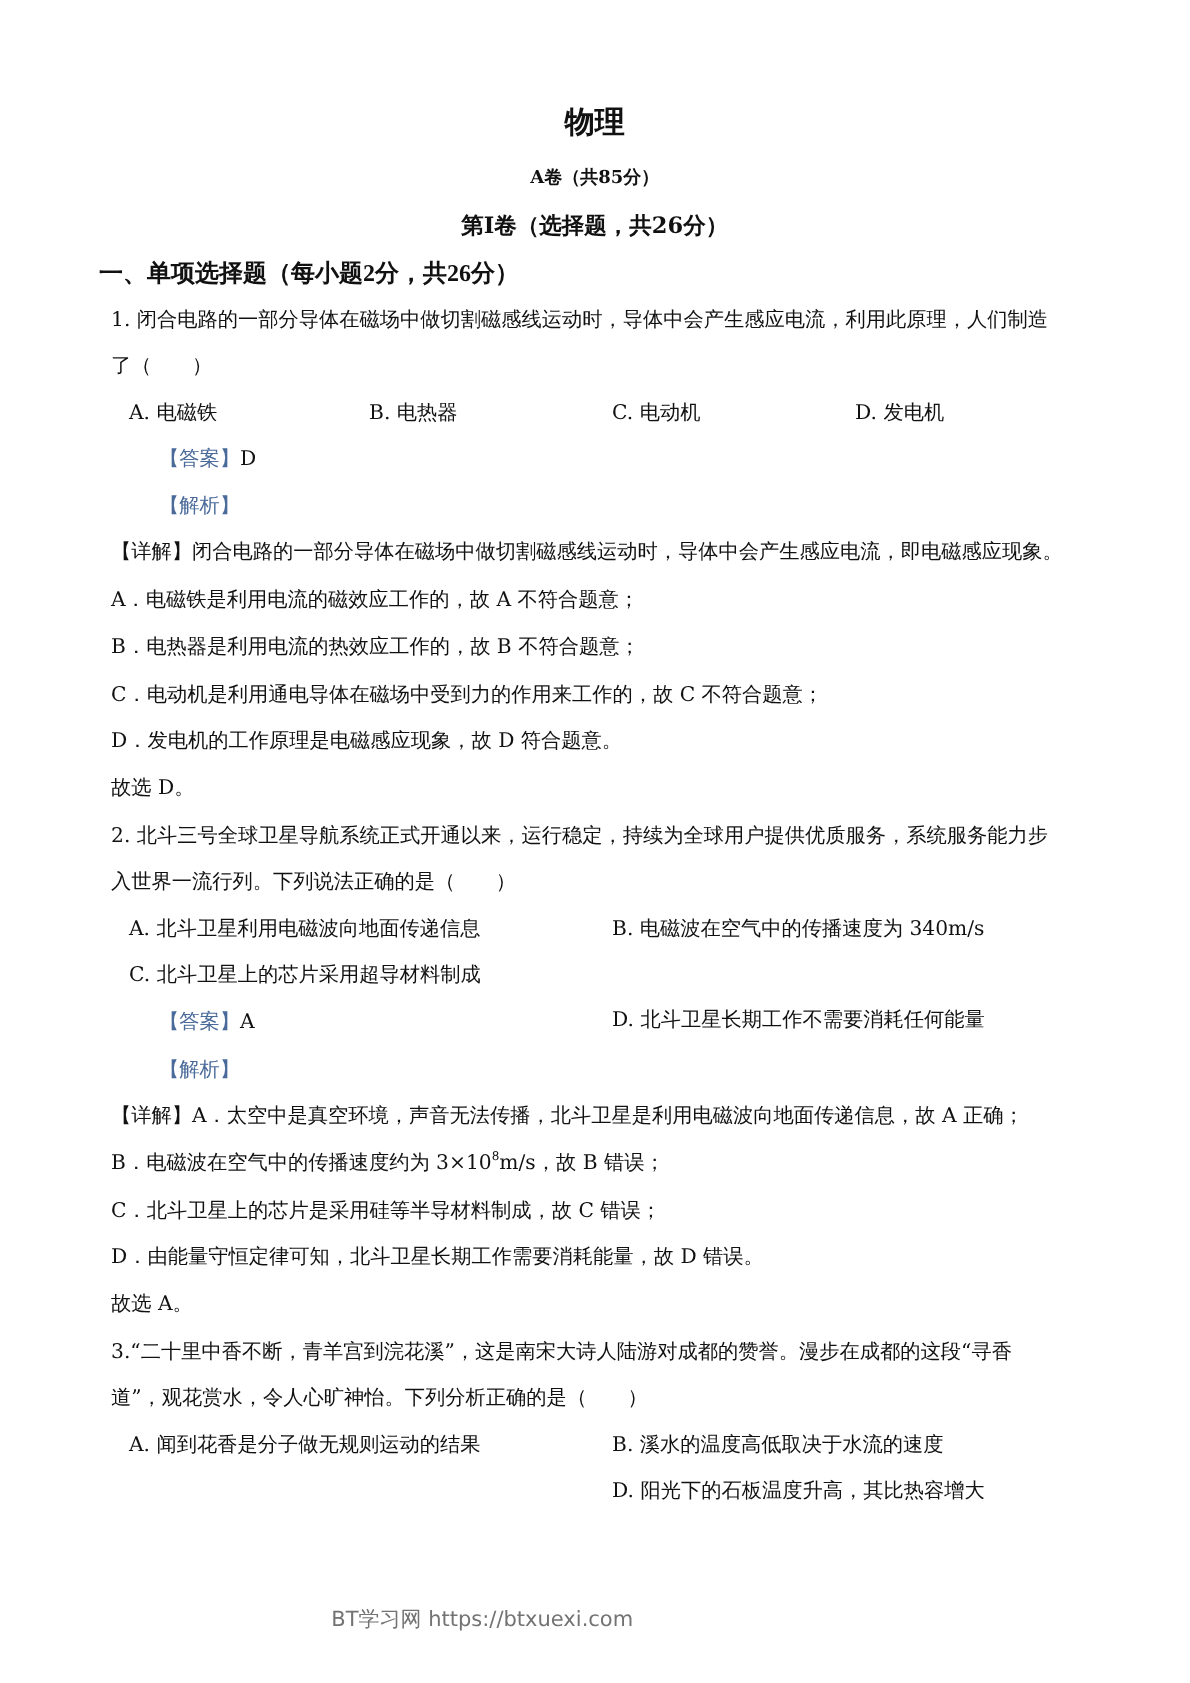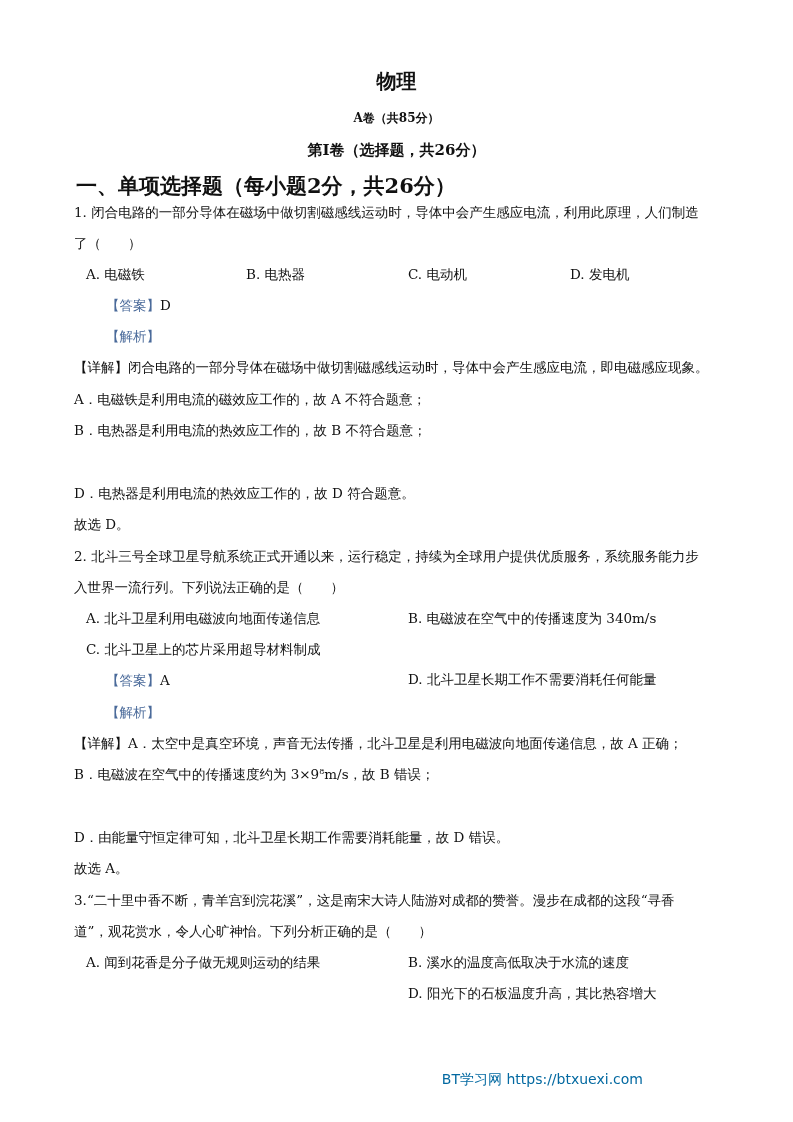--- a/index.html
+++ b/index.html
@@ -5,26 +5,26 @@
   html, body { margin: 0; padding: 0; background: #ffffff; }
   body { width: 793px; height: 1122px; position: relative; overflow: hidden;
          font-family: "DejaVu Serif", "Liberation Serif", serif; color: #111; }
   .page { position: absolute; left: 0; top: 0; width: 793px; height: 1122px; }
   .title { position: absolute; top: 68px; left: 0; width: 793px; text-align: center;
            font-size: 20px; font-weight: bold; }
   .sub1 { position: absolute; top: 110px; left: 0; width: 793px; text-align: center;
           font-size: 12px; font-weight: bold; }
   .sub2 { position: absolute; top: 141px; left: 0; width: 793px; text-align: center;
           font-size: 15px; font-weight: bold; }
-  .section { position: absolute; top: 172px; left: 76px; font-size: 21px; font-weight: bold; }
+  .section { position: absolute; top: 172px; left: 66px; font-size: 16px; font-weight: bold; font-family: Liberation Serif, serif; }
   .line { position: absolute; left: 74px; font-size: 13.5px; white-space: nowrap; }
   .opt { position: absolute; font-size: 13.5px; white-space: nowrap; margin-left: 12px; }
   .tag { color: #4a6a9a; margin-left: 32px; }
-  .footer { position: absolute; top: 1071px; left: 0; width: 643px; text-align: right;
-            font-family: "DejaVu Sans", "Liberation Sans", sans-serif; font-size: 14px; color: #0369a1; }
+  .footer { position: absolute; top: 1071px; left: 0; width: 643px; text-align: center;
+            font-family: "DejaVu Sans", "Liberation Sans", sans-serif; font-size: 14px; color: #737373; }
   sup { font-size: 8px; }
 </style>
 </head>
 <body>
 
 <div class="page">
   <div class="title">物理</div>
   <div class="sub1">A卷（共85分）</div>
   <div class="sub2">第Ⅰ卷（选择题，共26分）</div>
   <div class="section">一、单项选择题（每小题2分，共26分）</div>
@@ -37,39 +37,41 @@
   <div class="opt" style="top:266px;left:558px">D. 发电机</div>
   <div class="line" style="top:297px">
     <span class="tag">【答案】</span><span>D</span>
   </div>
   <div class="line tag" style="top:328px">【解析】</div>
   <div class="line" style="top:359px">
     <span>【详解】</span><span>闭合电路的一部分导体在磁场中做切割磁感线运动时，导体中会产生感应电流，即电磁感应现象。</span>
   </div>
   <div class="line" style="top:391px">A．电磁铁是利用电流的磁效应工作的，故 A 不符合题意；</div>
   <div class="line" style="top:422px">B．电热器是利用电流的热效应工作的，故 B 不符合题意；</div>
-  <div class="line" style="top:485px">D．电热器是利用电流的热效应工作的，故 D 符合题意。</div>
+  <div class="line" style="top:454px">C．电动机是利用通电导体在磁场中受到力的作用来工作的，故 C 不符合题意；</div>
+  <div class="line" style="top:485px">D．发电机的工作原理是电磁感应现象，故 D 符合题意。</div>
   <div class="line" style="top:516px">故选 D。</div>
 
   <div class="line" style="top:548px">2. 北斗三号全球卫星导航系统正式开通以来，运行稳定，持续为全球用户提供优质服务，系统服务能力步</div>
   <div class="line" style="top:579px">入世界一流行列。下列说法正确的是（　　）</div>
   <div class="opt" style="top:610px;left:74px">A. 北斗卫星利用电磁波向地面传递信息</div>
   <div class="opt" style="top:610px;left:396px">B. 电磁波在空气中的传播速度为 340m/s</div>
   <div class="opt" style="top:641px;left:74px">C. 北斗卫星上的芯片采用超导材料制成</div>
   <div class="opt" style="top:671px;left:396px">D. 北斗卫星长期工作不需要消耗任何能量</div>
   <div class="line" style="top:672px">
     <span class="tag">【答案】</span><span>A</span>
   </div>
   <div class="line tag" style="top:704px">【解析】</div>
   <div class="line" style="top:735px">
     <span>【详解】</span><span>A．太空中是真空环境，声音无法传播，北斗卫星是利用电磁波向地面传递信息，故 A 正确；</span>
   </div>
   <div class="line" style="top:766px">
-    <span>B．电磁波在空气中的传播速度约为 3×9</span><sup>8</sup><span>m/s，故 B 错误；</span>
+    <span>B．电磁波在空气中的传播速度约为 3×10</span><sup>8</sup><span>m/s，故 B 错误；</span>
   </div>
+  <div class="line" style="top:798px">C．北斗卫星上的芯片是采用硅等半导材料制成，故 C 错误；</div>
   <div class="line" style="top:829px">D．由能量守恒定律可知，北斗卫星长期工作需要消耗能量，故 D 错误。</div>
   <div class="line" style="top:860px">故选 A。</div>
 
   <div class="line" style="top:892px">3.“二十里中香不断，青羊宫到浣花溪”，这是南宋大诗人陆游对成都的赞誉。漫步在成都的这段“寻香</div>
   <div class="line" style="top:923px">道”，观花赏水，令人心旷神怡。下列分析正确的是（　　）</div>
   <div class="opt" style="top:954px;left:74px">A. 闻到花香是分子做无规则运动的结果</div>
   <div class="opt" style="top:954px;left:396px">B. 溪水的温度高低取决于水流的速度</div>
   <div class="opt" style="top:985px;left:396px">D. 阳光下的石板温度升高，其比热容增大</div>
 
   <div class="footer">BT学习网 https://btxuexi.com</div>

